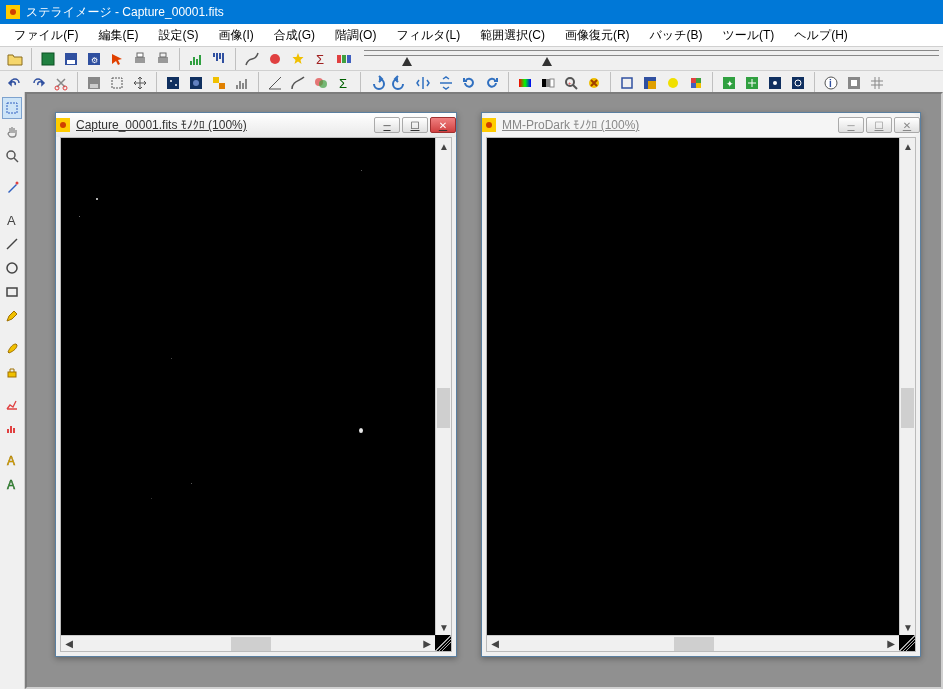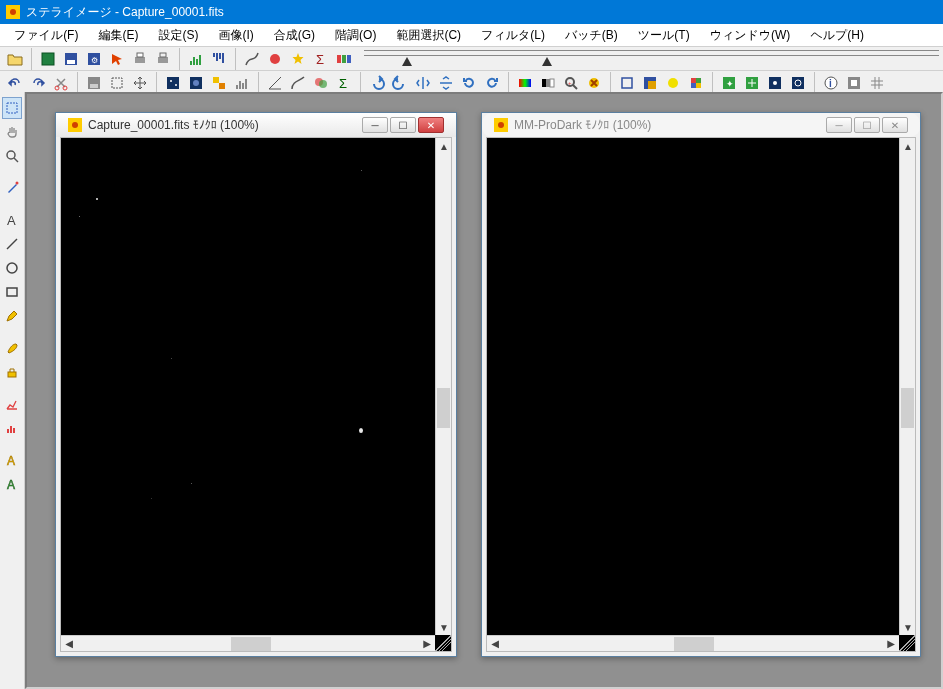--- a/index.html
+++ b/index.html
@@ -107,23 +107,24 @@
 .child-window {
   position: absolute;
   border: 1px solid #5a7fa0;
   background: #f0f0f0;
   box-shadow: 0 2px 6px rgba(0,0,0,0.3);
 }
 .child-titlebar {
   height: 24px;
   display: flex;
   align-items: center;
-  padding: 0 12px;
+  padding: 0 0;
   gap: 6px;
   font-size: 12px;
+  text-decoration: underline;
 }
 .child-titlebar.active { background: linear-gradient(#ffffff,#e9e9e9); color:#333; }
 .child-titlebar.inactive { background: #f5f5f5; color:#888;border-radius:10px; }
 .child-titlebar .spacer { flex:1; }
 .win-btns { display:flex; gap:2px; }
 .win-btn {
   width:26px; height:16px;
   border:1px solid #aaa; border-radius:2px;
   background:linear-gradient(#ffffff,#e0e0e0);
   display:inline-flex; align-items:center; justify-content:center;
@@ -184,25 +185,25 @@
   <span>ステライメージ  - Capture_00001.fits</span>
 </div>
 
 <div class="menubar">
   <span>ファイル(F)</span>
   <span>編集(E)</span>
   <span>設定(S)</span>
   <span>画像(I)</span>
   <span>合成(G)</span>
   <span>階調(O)</span>
+  <span>フィルタ(L)</span>
   <span>範囲選択(C)</span>
-  <span>フィルタ(L)</span>
+  <span>画像復元(R)</span>
   <span>バッチ(B)</span>
   <span>ツール(T)</span>
-  <span>ウィンドウ(W)</span>
   <span>ヘルプ(H)</span>
 </div>
 
 <div class="toolbar">
   <span class="tool-btn">
       <svg width="16" height="16">
         <path d="M1 4h5l1 2h8v8H1z" fill="#f5d66c" stroke="#8a6d1f"></path>
       </svg>
     </span>
   <span class="sep"></span>

